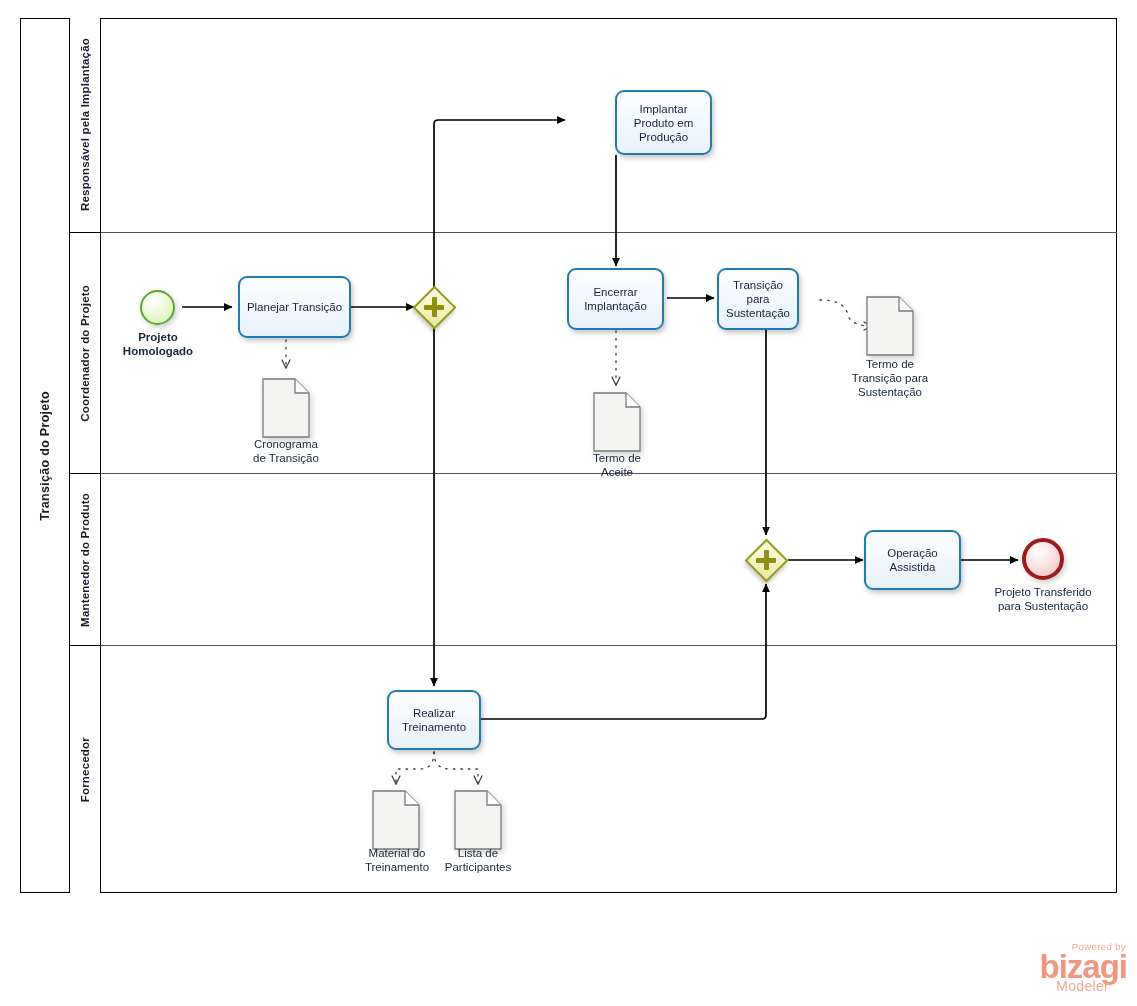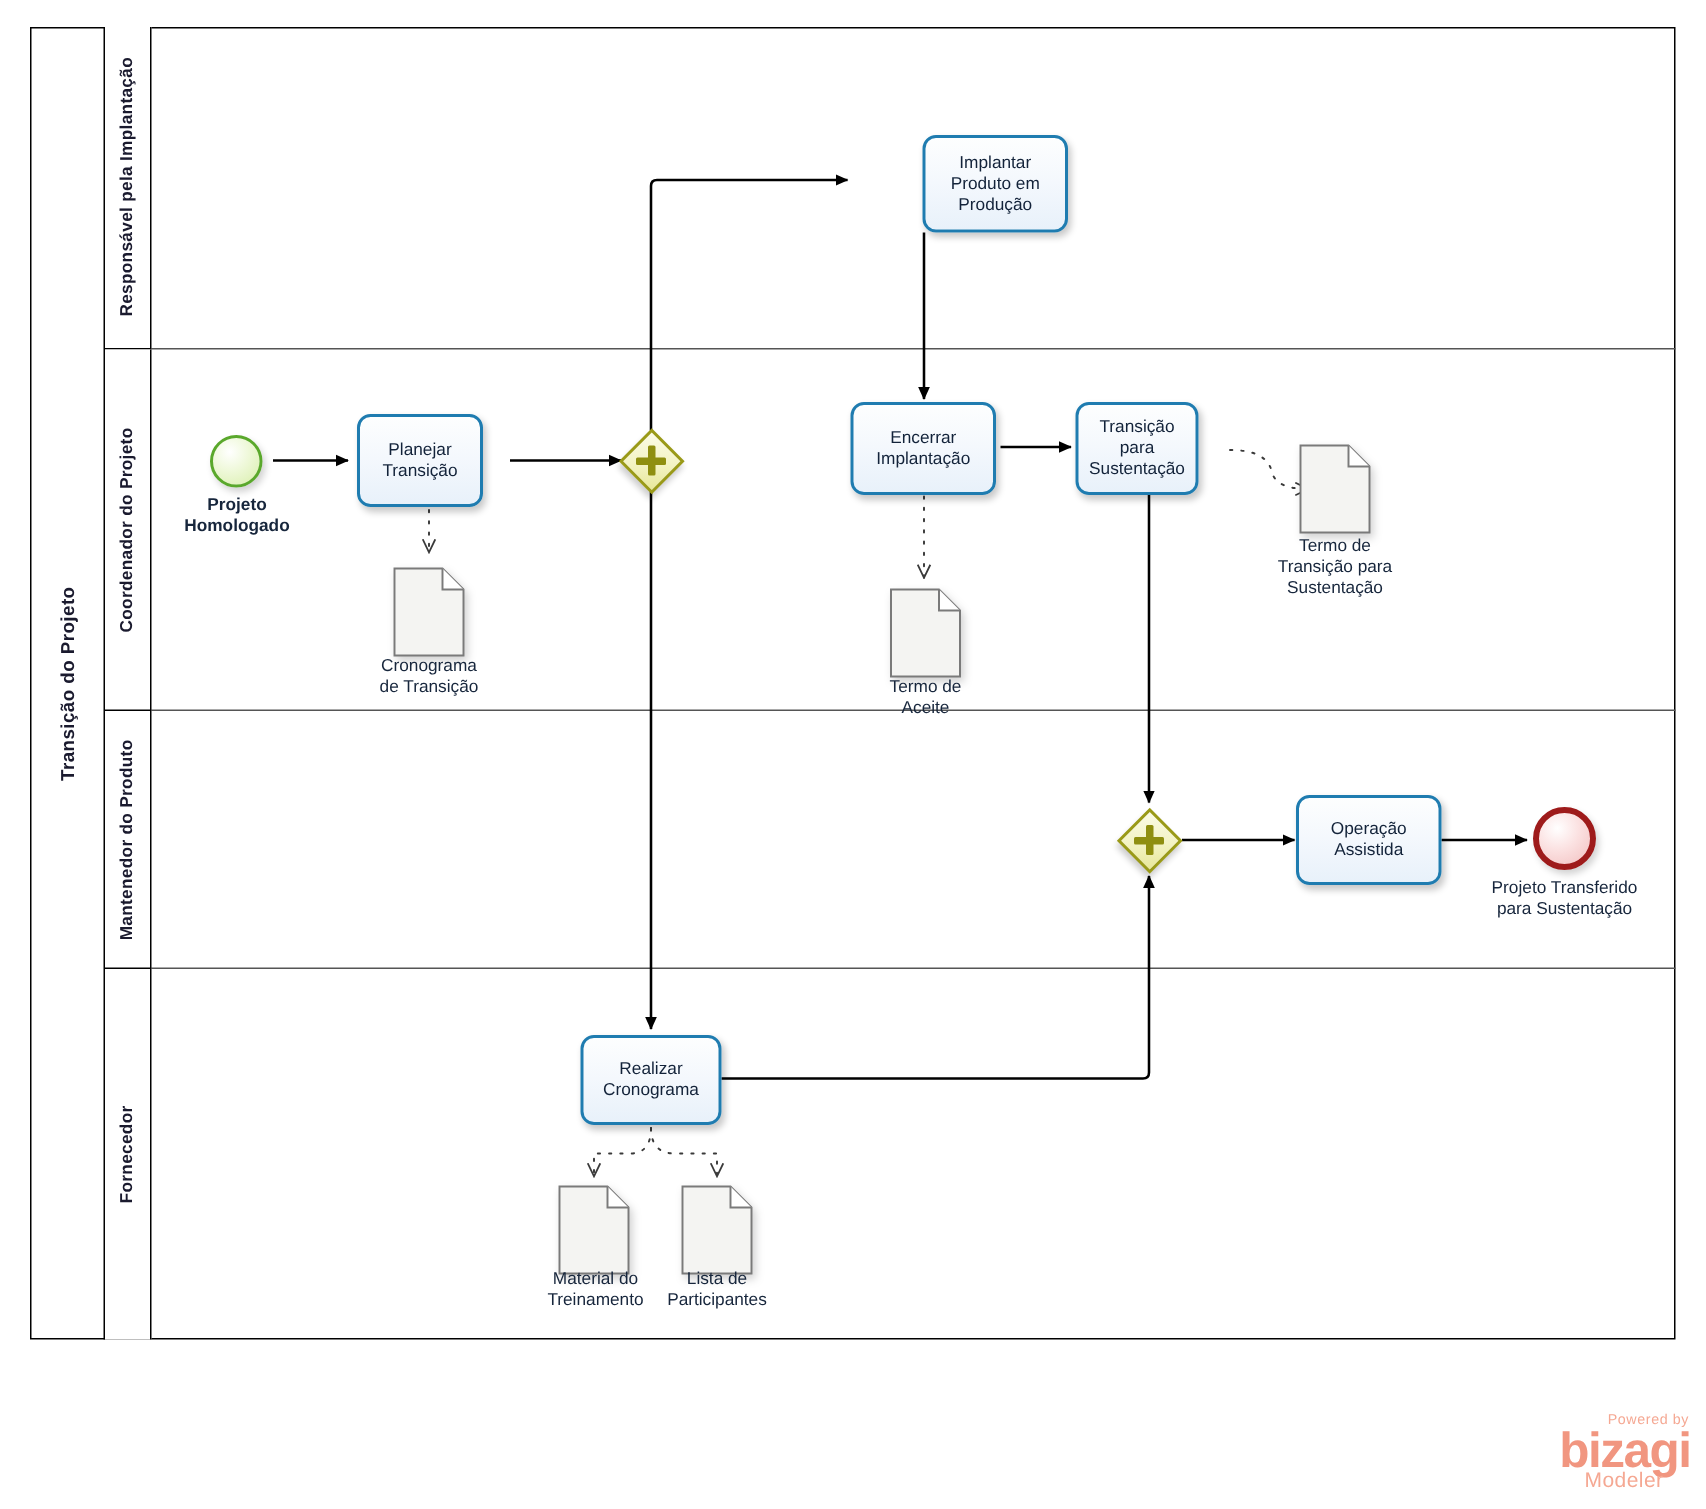--- a/index.html
+++ b/index.html
@@ -161,34 +161,34 @@
 
   <div class="gateway" style="left:744px;top:538px;">
     <div class="gw-dia"></div>
     <div class="gw-plus"></div>
   </div>
 
   <div class="task" style="left:567px;top:90px;width:97px;height:65px;margin-left:48px;">Implantar
 Produto em
 Produção</div>
 
-  <div class="task" style="left:238px;top:276px;width:84px;height:62px;">Planejar
+  <div class="task" style="left:238px;top:276px;width:113px;height:62px;">Planejar
 Transição</div>
 
   <div class="task" style="left:567px;top:268px;width:97px;height:62px;">Encerrar
 Implantação</div>
 
   <div class="task" style="left:717px;top:268px;width:82px;height:62px;">Transição para
 Sustentação</div>
 
   <div class="task" style="left:864px;top:530px;width:97px;height:60px;">Operação
 Assistida</div>
 
   <div class="task" style="left:387px;top:690px;width:94px;height:60px;">Realizar
-Cronograma</div>
+Treinamento</div>
 
   <div class="doc" style="left:262px;top:378px;">
     <svg width="48" height="60" viewBox="0 0 48 60">
       <path d="M1,1 L33,1 L47,15 L47,59 L1,59 z" fill="#f4f4f2" stroke="#7a7a7a" stroke-width="1.3"></path>
       <path d="M33,1 L33,15 L47,15" fill="#ffffff" stroke="#7a7a7a" stroke-width="1.3"></path>
     </svg>
   </div>
   <div class="lbl" style="left:224px;top:437px;width:124px;">Cronograma
 de Transição</div>
 

